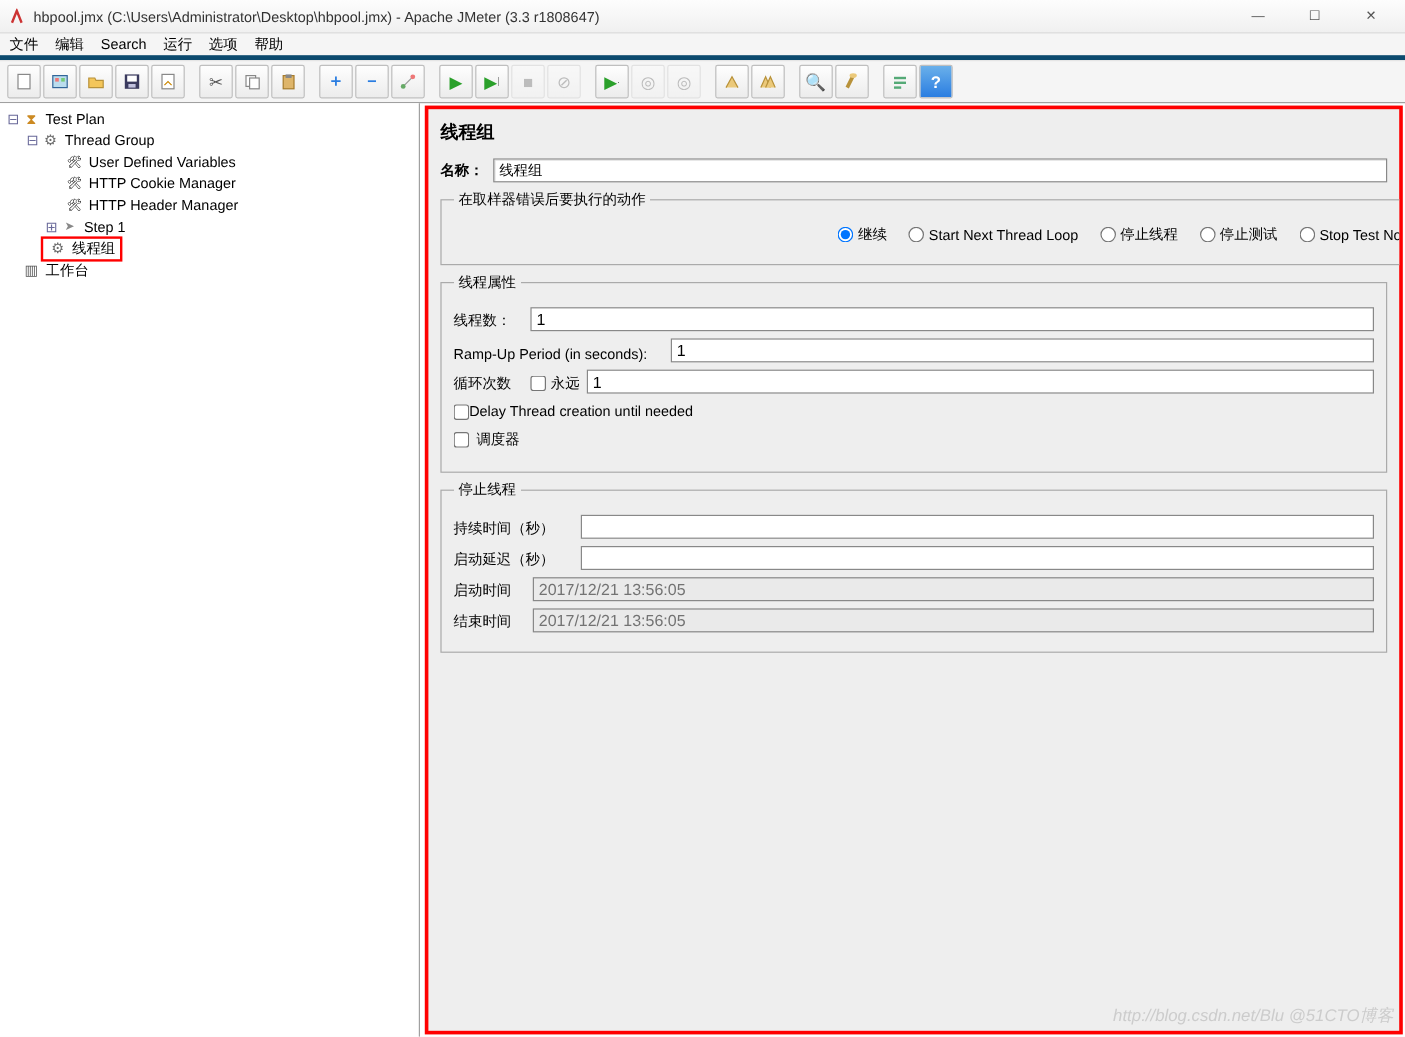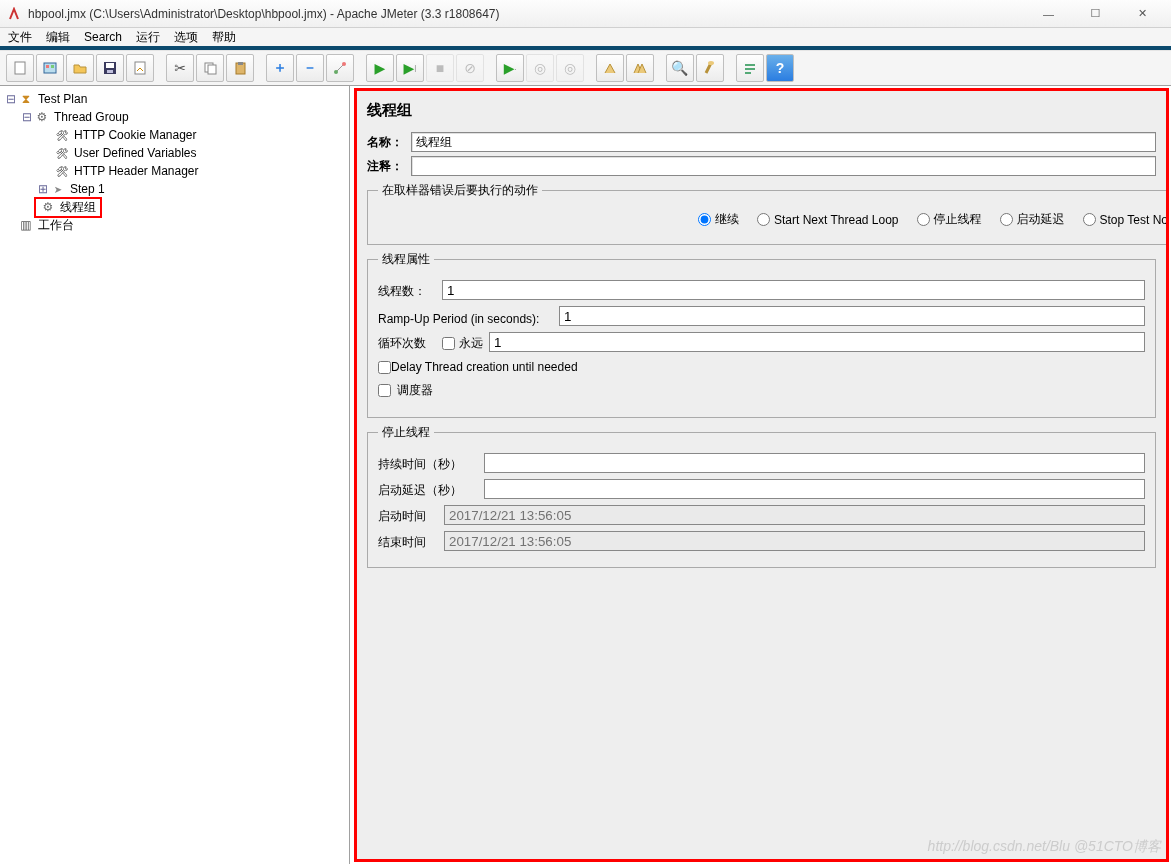--- a/index.html
+++ b/index.html
@@ -270,26 +270,26 @@
       </div>
       <div class="tree-node">
         <span class="tree-indent" style="width:20px"></span>
           <span class="tree-toggle">⊟</span>
         <span class="tree-icon gear-icon"></span>
         <span class="tree-label">Thread Group</span>
       </div>
       <div class="tree-node">
         <span class="tree-indent" style="width:52px"></span>
         <span class="tree-icon wrench-icon"></span>
-        <span class="tree-label">HTTP Cookie Manager</span>
+        <span class="tree-label">User Defined Variables</span>
       </div>
       <div class="tree-node">
         <span class="tree-indent" style="width:52px"></span>
         <span class="tree-icon wrench-icon"></span>
-        <span class="tree-label">User Defined Variables</span>
+        <span class="tree-label">HTTP Cookie Manager</span>
       </div>
       <div class="tree-node">
         <span class="tree-indent" style="width:52px"></span>
         <span class="tree-icon wrench-icon"></span>
         <span class="tree-label">HTTP Header Manager</span>
       </div>
       <div class="tree-node">
         <span class="tree-indent" style="width:36px"></span>
           <span class="tree-toggle">⊞</span>
         <span class="tree-icon arrow-icon"></span>
@@ -309,44 +309,40 @@
       </div>
     </div>
   </div>
 
   <div class="content-pane">
     <div class="panel-title">线程组</div>
 
     <div class="form-row">
       <label class="fld">名称：</label>
       <input class="textbox" value="线程组" style="">
-    </div>
-    <div class="form-row">
-      <label class="fld">注释：</label>
-      <input class="textbox" value="" style="">
     </div>
 
     <fieldset class="group">
       <legend>在取样器错误后要执行的动作</legend>
       <div class="radio-row">
         <label>
             <input type="radio" name="erract" checked="" style="">
             <span>继续</span>
           </label>
         <label>
             <input type="radio" name="erract" style="">
             <span>Start Next Thread Loop</span>
           </label>
         <label>
             <input type="radio" name="erract" style="">
             <span>停止线程</span>
           </label>
         <label>
             <input type="radio" name="erract" style="">
-            <span>启动延迟</span>
+            <span>停止测试</span>
           </label>
         <label>
             <input type="radio" name="erract" style="">
             <span>Stop Test No</span>
           </label>
       </div>
     </fieldset>
 
     <fieldset class="group">
       <legend>线程属性</legend>

